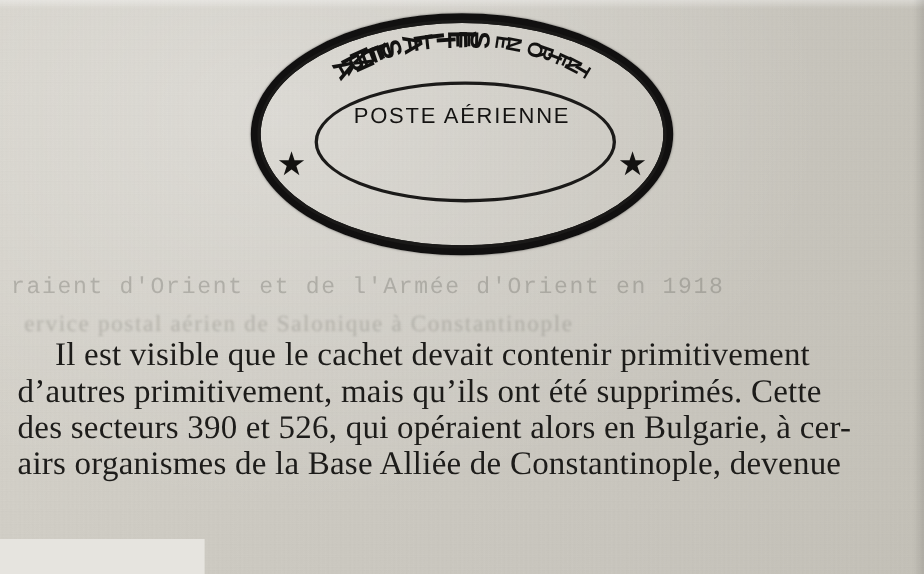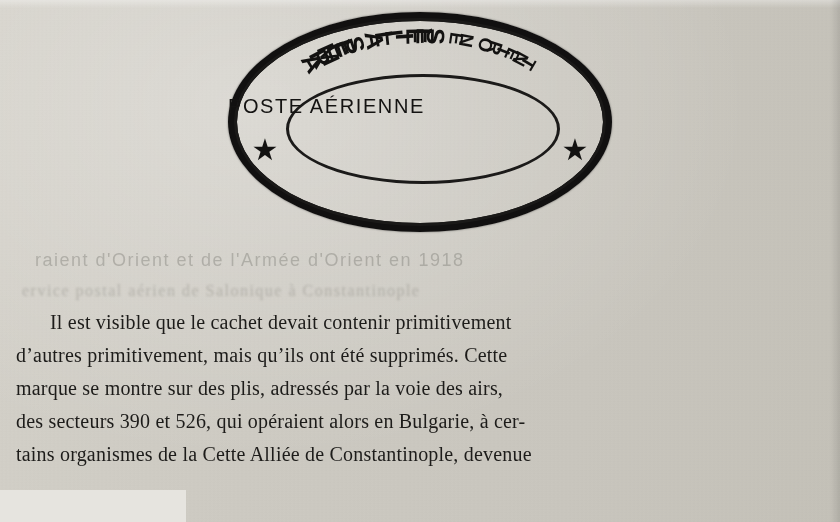--- a/index.html
+++ b/index.html
@@ -78,20 +78,21 @@
     color: #131211;
     transform-origin: 0 0;
     white-space: pre;
   }
 
   #stamp-center-text {
     position: absolute;
     left: 0;
     top: 83px;
     width: 384px;
+    text-align: center;
     font-family: "Liberation Sans", sans-serif;
     font-size: 20px;
     letter-spacing: 1.6px;
     color: #141312;
     font-weight: 400;
   }
 
   .star {
     position: absolute;
     width: 30px;
@@ -100,49 +101,49 @@
     font-size: 30px;
     line-height: 30px;
     text-align: center;
   }
   #star-left { left: 22px; top: 123px; }
   #star-right { right: 22px; top: 123px; }
 
   
   #ghost-line {
     position: absolute;
-    left: 35px;
+    left: 10px;
     top: 250px;
     width: 700px;
-    font-size: 18px;
+    font-size: 21px;
     color: rgba(90,88,82,0.30);
     letter-spacing: 1.5px;
     filter: blur(0.7px);
-    font-family: Liberation Sans, sans-serif;
+    font-family: Liberation Mono, monospace;
   }
   #ghost-line2 {
     position: absolute;
     left: 22px;
     top: 282px;
     width: 700px;
-    font-size: 16px;
+    font-size: 21px;
     color: rgba(90,88,82,0.26);
     letter-spacing: 1.5px;
     filter: blur(0.8px);
     font-family: "Liberation Serif", serif;
   }
 
   
   #body-text {
     position: absolute;
     left: 16px;
     top: 306px;
     width: 812px;
     color: #1d1c1a;
-    font-size: 20px;
+    font-size: 30px;
     line-height: 33px;
     letter-spacing: .2px;
     font-family: "Liberation Serif", serif;
   }
   #body-text .line {
     white-space: nowrap;
   }
   .indent { display: inline-block; width: 34px; }
 
   
@@ -213,19 +214,18 @@
     <div class="star" id="star-left">★</div>
     <div class="star" id="star-right">★</div>
   </div>
 
   <div id="ghost-line">raient  d'Orient  et  de  l'Armée  d'Orient  en  1918</div>
   <div id="ghost-line2">ervice  postal  aérien  de  Salonique  à  Constantinople</div>
 
   <div id="body-text">
     <div class="line"><span class="indent"></span><span>Il est visible que le cachet devait contenir primitivement</span></div>
     <div class="line"><span>d’autres primitivement, mais qu’ils ont été supprimés. Cette</span></div>
-    <div class="line"><span>marque se montre sur des plis, adressés par la voie des airs,</span></div>
     <div class="line"><span>des secteurs 390 et 526, qui opéraient alors en Bulgarie, à cer-</span></div>
-    <div class="line"><span>tains organismes de la Cette Alliée de Constantinople, devenue</span></div>
+    <div class="line"><span>airs organismes de la Base Alliée de Constantinople, devenue</span></div>
   </div>
 
   <div id="patch"></div>
 </div>
 
 </body></html>

